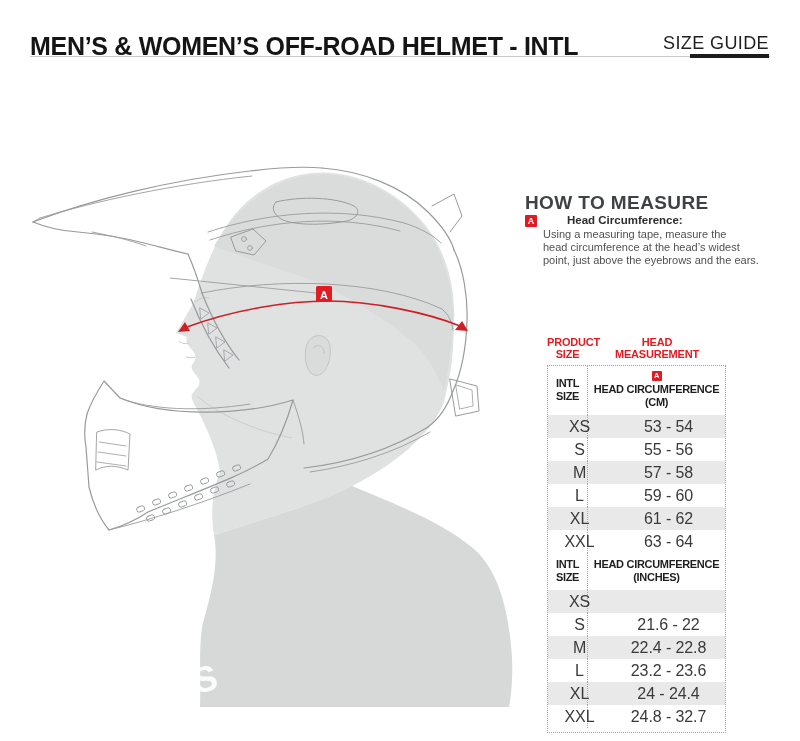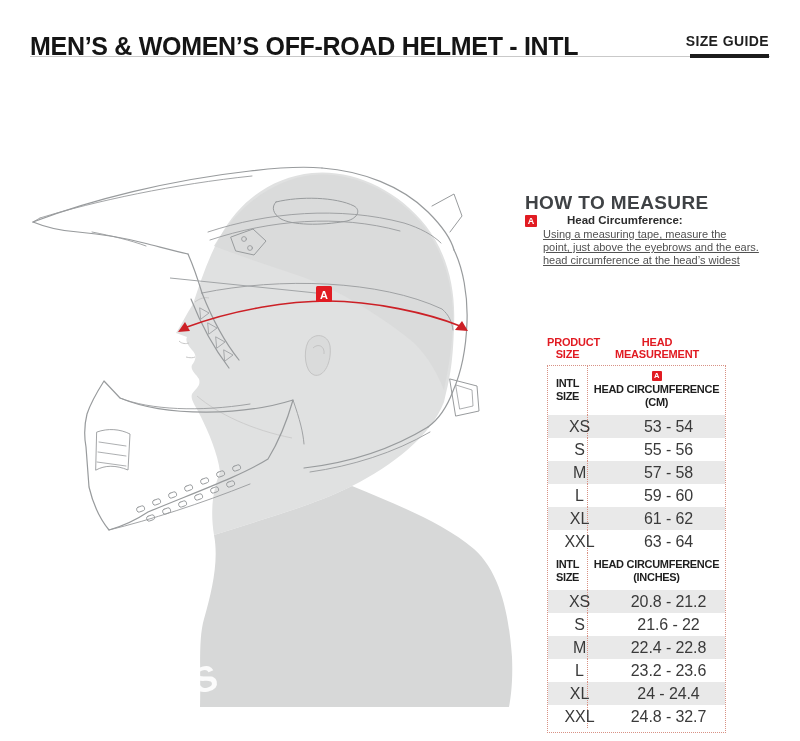--- a/index.html
+++ b/index.html
@@ -10,21 +10,21 @@
   }
 
   
   .page-title {
     position:absolute; left:30px; top:32px;
     font-size:25px; font-weight:bold; letter-spacing:-0.3px; color:#151515;
     white-space:nowrap;
   }
   .size-guide-label {
     position:absolute; right:31px; top:33px;
-    font-size:14px; font-weight:700; letter-spacing:0.4px; color:#1f1f1f;
+    font-size:18px; font-weight:400; letter-spacing:0.4px; color:#1f1f1f;
   }
   .header-rule {
     position:absolute; left:30px; right:30px; top:56px;
     height:1px; background:#c9c9c9;
   }
   .size-guide-underline {
     position:absolute; right:31px; top:54px;
     width:79px; height:3.5px; background:#1c1c1c;
   }
 
@@ -37,21 +37,21 @@
     font-size:19px; font-weight:bold; letter-spacing:0.4px;
     color:#3f4245; 
   }
   .measure-item { display:flex; align-items:flex-start; gap:6px; }
   .abadge {
     flex:0 0 auto; display:inline-block; width:12px; height:12px;
     background:#e11b22; color:#ffffff; font-size:9px; font-weight:bold;
     line-height:12px; text-align:center; border-radius:1px; margin-top:1px;
   }
   .measure-title { font-size:11.5px; font-weight:bold; color:#2d2d2d; margin-bottom:2px;padding-left:24px; }
-  .measure-line { font-size:11px; color:#515151; line-height:13px;text-decoration:underline; }
+  .measure-line { font-size:11px; color:#515151; line-height:13px; }
 
   
   .sizing { position:absolute; left:547px; top:336px; width:179px; }
   .col-heads { display:grid; grid-template-columns:41px 1fr; margin-bottom:5px; }
   .col-head {
     text-align:center; color:#e11b22; font-weight:bold;
     font-size:11px; line-height:12px; letter-spacing:-0.2px;
   }
   .table-box { border:1px dotted #d89184; padding-bottom:4px; background:#ffffff; }
   .trow { display:grid; grid-template-columns:40px 1fr; }
@@ -190,22 +190,22 @@
     <text x="324" y="218.5" font-size="11" font-weight="bold" fill="#ffffff" text-anchor="middle">A</text>
   </svg>
 
   <section class="how-to">
     <h2>HOW TO MEASURE</h2>
     <div class="measure-item">
       <span class="abadge">A</span>
       <div>
         <div class="measure-title">Head Circumference:</div>
         <div class="measure-line">Using a measuring tape, measure the</div>
+        <div class="measure-line">head circumference at the head’s widest</div>
         <div class="measure-line">point, just above the eyebrows and the ears.</div>
-        <div class="measure-line">head circumference at the head’s widest</div>
       </div>
     </div>
   </section>
 
   <section class="sizing">
     <div class="col-heads">
       <div class="col-head">
         <span>PRODUCT</span><br>
         <span>SIZE</span>
       </div>
@@ -258,21 +258,20 @@
           <span>INTL</span>
           <span>SIZE</span>
         </div>
         <div>
           <span>HEAD CIRCUMFERENCE</span>
           <span>(INCHES)</span>
         </div>
       </div>
       <div class="trow data stripe">
         <div>XS</div>
-        <div>20.8 - 21.2</div>
       </div>
       <div class="trow data">
         <div>S</div>
         <div>21.6 - 22</div>
       </div>
       <div class="trow data stripe">
         <div>M</div>
         <div>22.4 - 22.8</div>
       </div>
       <div class="trow data">

